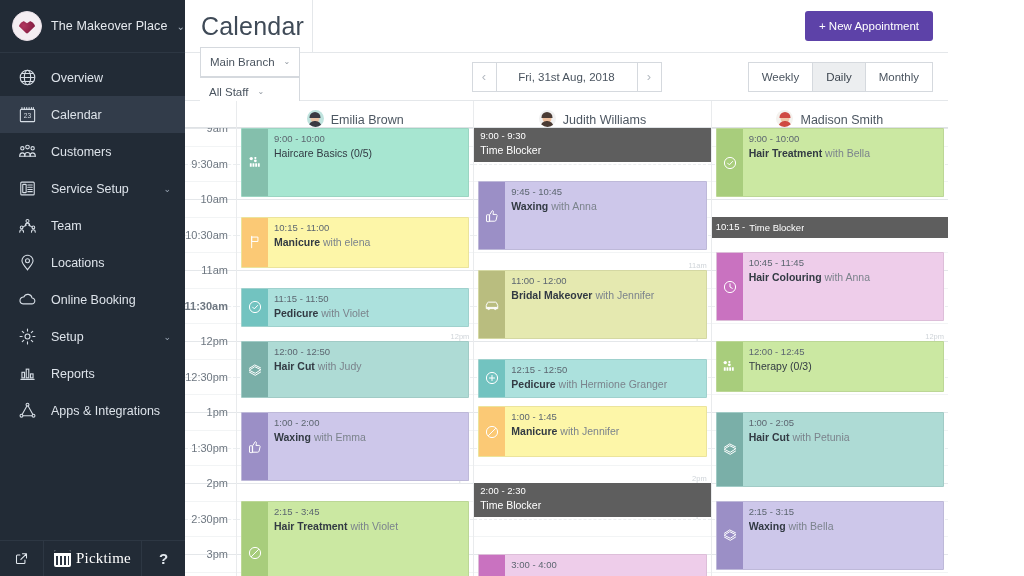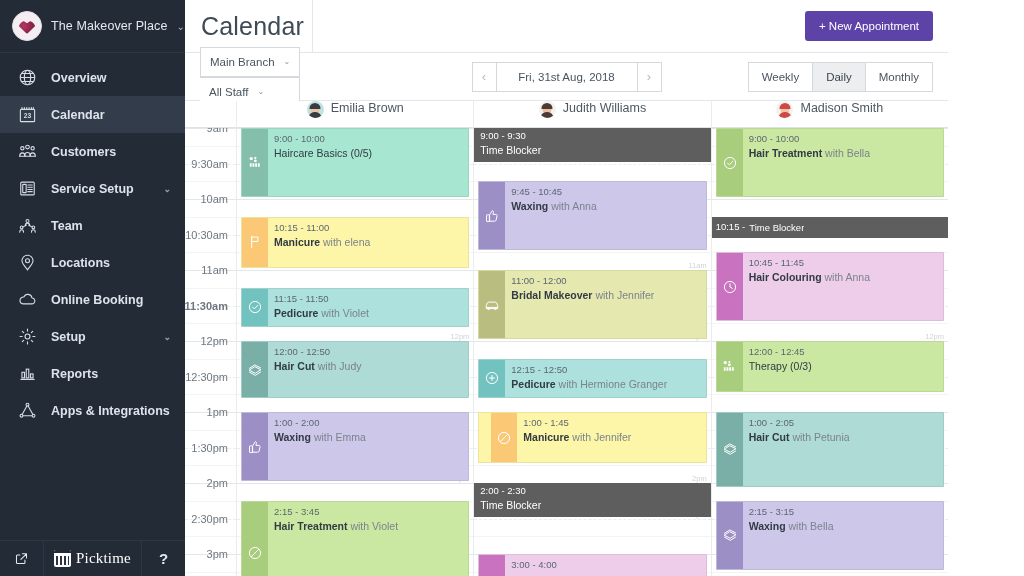--- a/index.html
+++ b/index.html
@@ -42,21 +42,20 @@
     color: #e6eaef; font-size: 12.5px; letter-spacing: .1px;
     white-space: nowrap; flex: 1;
   }
   .brand-caret { color: #aab4c0; font-size: 10px; }
 
   .nav { padding-top: 6px; flex: 1; }
   .nav-item {
     height: 37px; display: flex; align-items: center;
     padding: 0 14px 0 16px; gap: 13px; cursor: pointer;
     color: #ccd4dd;
-    font-weight: bold;
   }
   .nav-item.active { background: #323c4a; }
   .nav-ico {
     width: 22px; height: 22px; flex: 0 0 22px;
     display: flex; align-items: center; justify-content: center;
     color: #d6dde5;
   }
   .nav-ico svg { display: block; }
   .nav-label { font-size: 12.5px; color: #dde3ea; flex: 1; white-space: nowrap; }
   .nav-caret { font-size: 9px; color: #9aa6b4; }
@@ -151,21 +150,21 @@
   .view-btn.active { background: #eceef0; color: #3b444e; }
 
   
   .cal { flex: 1; display: flex; overflow: hidden; position: relative; }
   .gutter { width: 52px; flex: 0 0 52px; position: relative; background: #fff; border-right: 1px solid #e9ebed; }
   .cols { flex: 1; display: flex; position: relative; }
   .col { flex: 1; position: relative; border-right: 1px solid #e9ebed; min-width: 0; }
   .col:last-child { border-right: none; }
 
   .col-head {
-    height: 27px; display: flex; align-items: flex-start; justify-content: center;
+    height: 27px; display: flex; align-items: flex-end; justify-content: center;
     gap: 7px; border-bottom: 1px solid #dfe2e5; background: #fff;
     position: relative; z-index: 5;
   }
   .gutter-head { height: 27px; border-bottom: 1px solid #dfe2e5; background:#fff; }
   .staff-av {
     width: 17px; height: 17px; border-radius: 50%; flex: 0 0 17px;
     position: relative; overflow: hidden;
   }
   .staff-name { font-size: 12.5px; color: #4d5762; white-space: nowrap; }
 
@@ -647,21 +646,21 @@
                   <svg width="16" height="16" viewBox="0 0 24 24" fill="none" stroke="#fff" stroke-width="1.5">
                     <circle cx="12" cy="12" r="8.4"></circle>
                     <path d="M12 8.2v7.6M8.2 12h7.6" stroke-linecap="round"></path>
                   </svg>
                 </div>
                 <div class="ev-body">
                   <div class="ev-time">12:15 - 12:50</div>
                   <div class="ev-title"><b>Pedicure</b> <span class="with"> with Hermione Granger</span></div>
                 </div>
               </div>
-              <div class="ev" style="top: 284px; height: 51.25px; background: rgb(253, 246, 168); border: 1px solid rgba(0, 0, 0, 0.07); padding-left: 12px;">
+              <div class="ev" style="top: 278px; height: 51.25px; background: rgb(253, 246, 168); border: 1px solid rgba(0, 0, 0, 0.07);">
                 <div class="ev-ico" style="background: rgb(251, 201, 117);">
                   <svg width="16" height="16" viewBox="0 0 24 24" fill="none" stroke="#fff" stroke-width="1.5">
                     <circle cx="12" cy="12" r="8.4"></circle>
                     <path d="m6.6 17.4 10.8-10.8" stroke-linecap="round"></path>
                   </svg>
                 </div>
                 <div class="ev-body">
                   <div class="ev-time">1:00 - 1:45</div>
                   <div class="ev-title"><b>Manicure</b> <span class="with"> with Jennifer</span></div>
                 </div>

